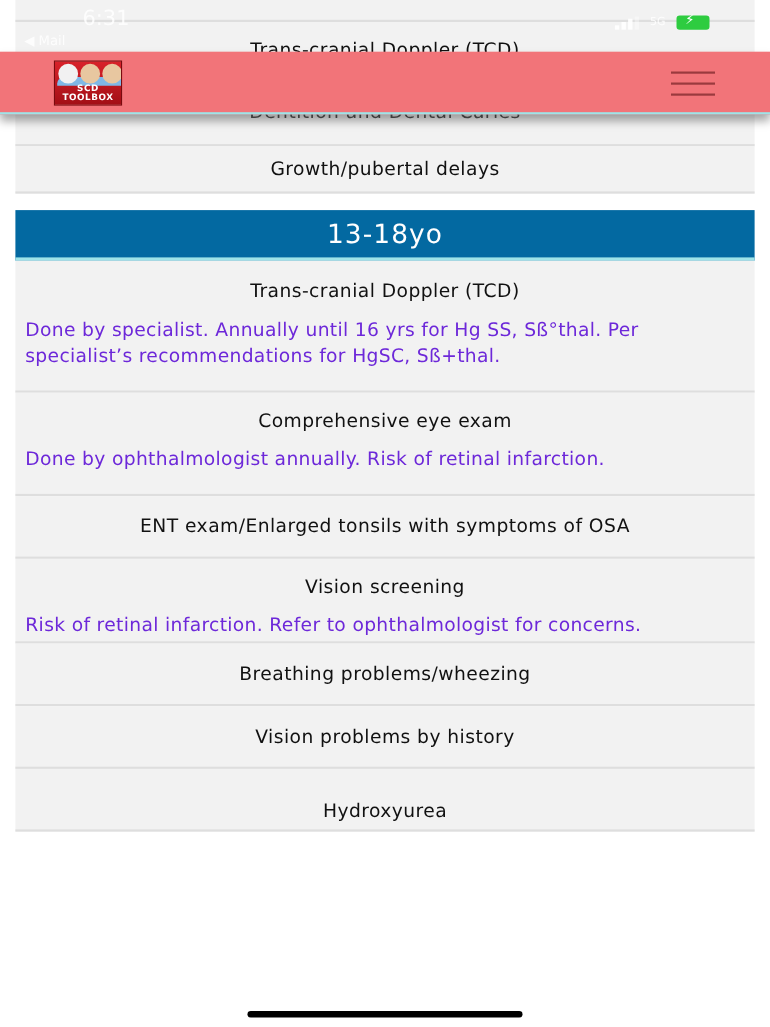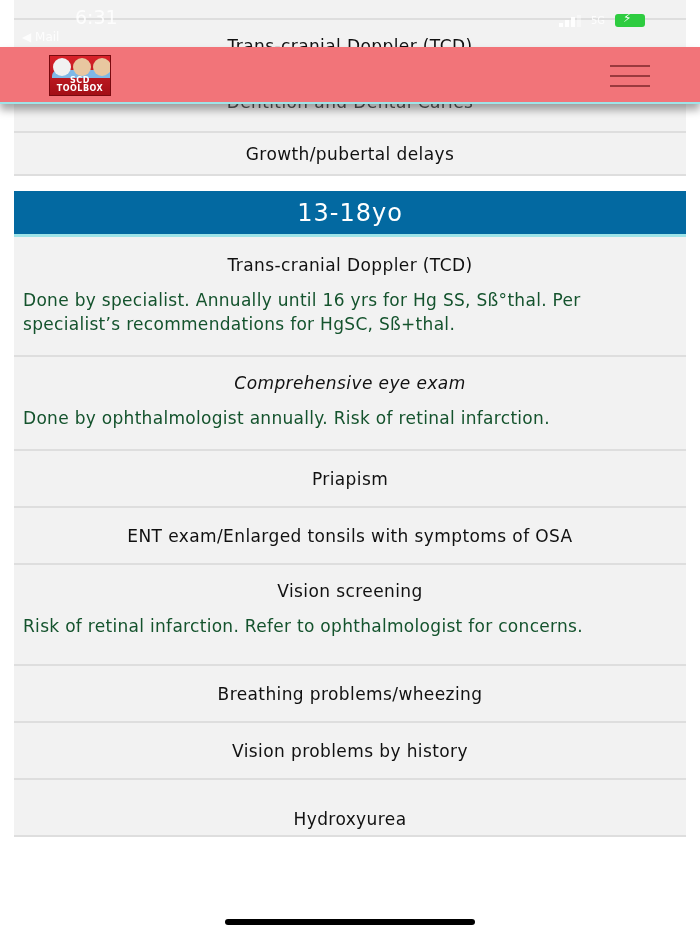--- a/index.html
+++ b/index.html
@@ -22,21 +22,21 @@
     .row-title {
       text-align: center;
       font-size: 17px;
       letter-spacing: 0.4px;
       color: #111;
     }
     .row-desc {
       font-size: 17px;
       line-height: 24px;
       letter-spacing: 0.3px;
-      color: #14532d;
+      color: #6d28d9;
       padding: 0 8px 0 9px;
     }
     .simple { height: 57px; display: flex; align-items: center; justify-content: center; }
     .simple .row-title { width: 100%; }
 
     .partial-top { height: 20px; }
 
     .section-header {
       margin-top: 15px;
       height: 46px;
@@ -121,33 +121,30 @@
     </div>
 
     <div class="section-header">13-18yo</div>
 
     <div class="row detail" style="padding-top:18px;padding-bottom:19px;">
       <div class="row-title" style="margin-bottom:13px;">Trans-cranial Doppler (TCD)</div>
       <div class="row-desc">Done by specialist. Annually until 16 yrs for Hg SS, Sß°thal. Per specialist’s recommendations for HgSC, Sß+thal.</div>
     </div>
 
     <div class="row detail" style="padding-top:16px;padding-bottom:19px;">
-      <div class="row-title" style="margin-bottom:13px;font-style:italic;">Comprehensive eye exam</div>
+      <div class="row-title" style="margin-bottom:13px;">Comprehensive eye exam</div>
       <div class="row-desc">Done by ophthalmologist annually. Risk of retinal infarction.</div>
     </div>
 
-    <div class="row simple">
-      <div class="row-title">Priapism</div>
-    </div>
 
     <div class="row simple">
       <div class="row-title">ENT exam/Enlarged tonsils with symptoms of OSA</div>
     </div>
 
-    <div class="row detail" style="padding-top:16px;padding-bottom:26px;">
+    <div class="row detail" style="padding-top:16px;padding-bottom:2px;">
       <div class="row-title" style="margin-bottom:13px;">Vision screening</div>
       <div class="row-desc">Risk of retinal infarction. Refer to ophthalmologist for concerns.</div>
     </div>
 
     <div class="row simple">
       <div class="row-title">Breathing problems/wheezing</div>
     </div>
 
     <div class="row simple">
       <div class="row-title">Vision problems by history</div>

